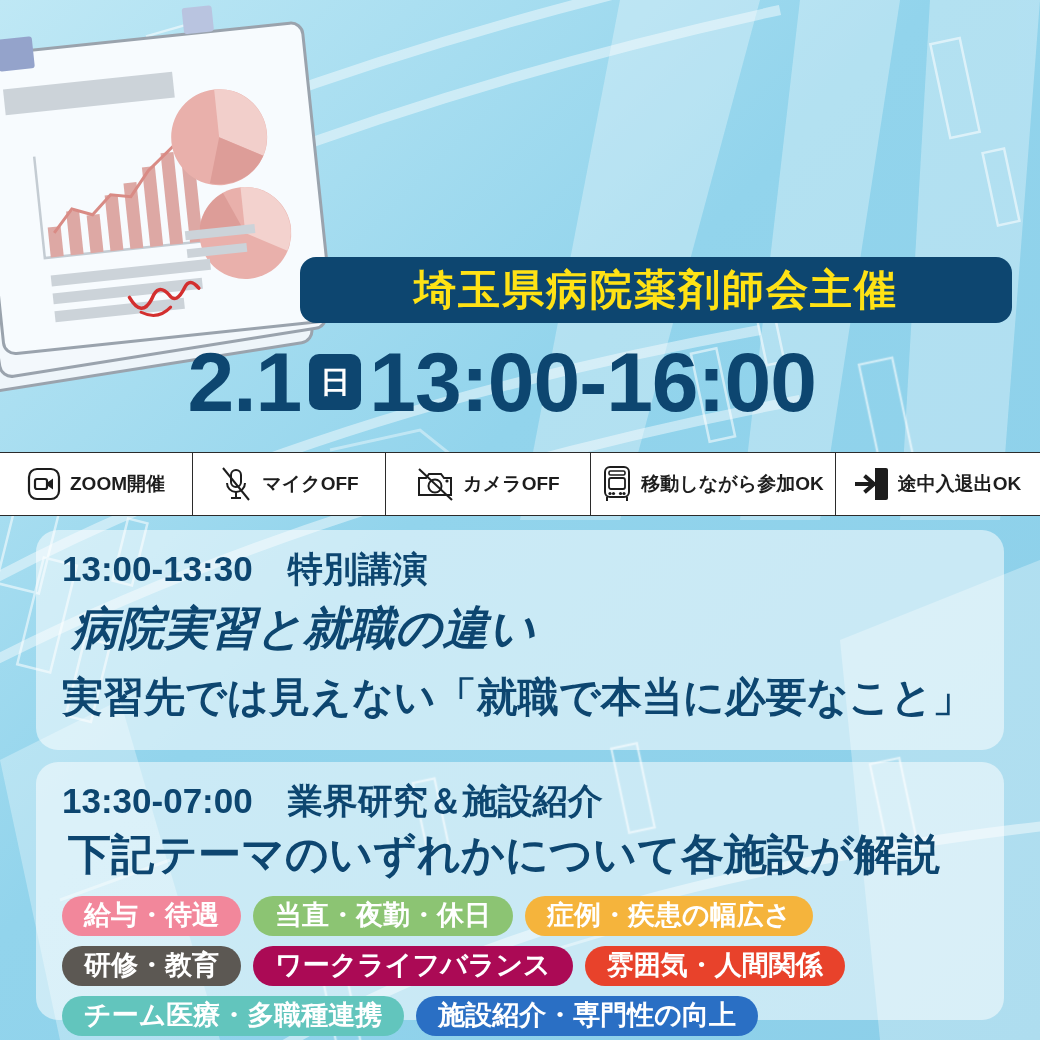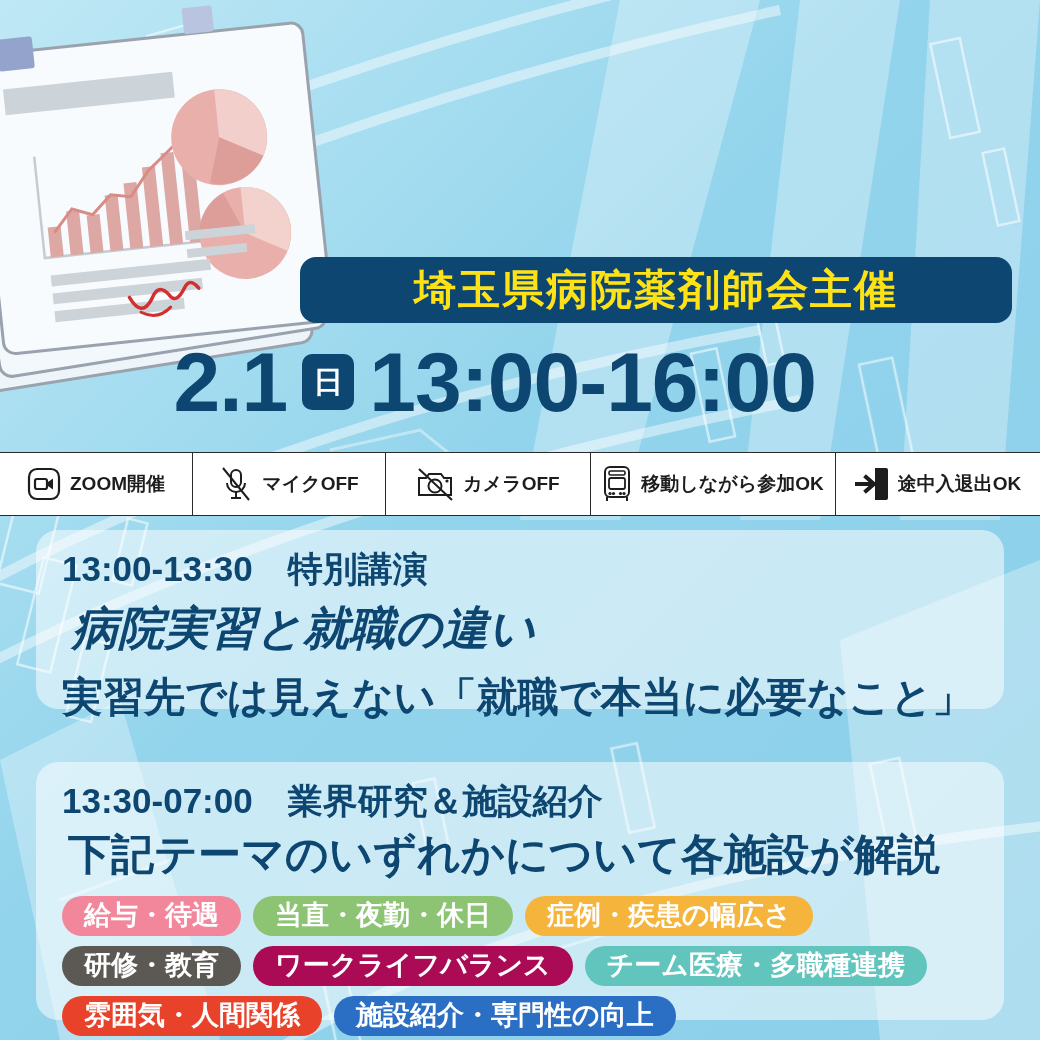--- a/index.html
+++ b/index.html
@@ -47,21 +47,21 @@
     background:#0d4670;border-radius:16px;
     display:flex;align-items:center;justify-content:center;
   }
   .organizer span{
     color:#ffe215;font-size:42px;font-weight:bold;letter-spacing:2px;
   }
   
   .dateline{
     position:absolute;left:0;top:334px;width:844px;height:96px;
     display:flex;align-items:center;justify-content:flex-end;
-    padding-right:28px;box-sizing:border-box;gap:15px;
+    padding-right:28px;box-sizing:border-box;gap:8px;
   }
   .dateline .big{
     font-size:84px;font-weight:bold;color:#0d4670;line-height:1;
     letter-spacing:-1px;
   }
   .day-badge{
     width:52px;height:56px;background:#0d4670;border-radius:10px;
     display:flex;align-items:center;justify-content:center;
     color:#ffffff;font-size:30px;font-weight:bold;
   }
@@ -80,21 +80,21 @@
   .feature .ficon{flex:0 0 auto;display:flex;align-items:center;justify-content:center;}
   .f0{width:193px;} .f1{width:193px;} .f2{width:205px;}
   .f3{width:245px;} .f4{width:204px;}
 
   
   .panel{
     position:absolute;left:36px;width:968px;
     background:rgba(255,255,255,0.52);border-radius:22px;box-sizing:border-box;
     padding:18px 26px 14px 26px;
   }
-  #panel1{top:530px;height:179px;}
+  #panel1{top:530px;height:220px;}
   #panel2{top:762px;height:258px;}
   .p-head{font-size:35px;font-weight:bold;color:#0d4670;line-height:1.2;margin:0;}
   .p-line1{font-size:46px;font-weight:bold;color:#0d4670;line-height:1.25;margin:10px 0 0 10px;font-style:italic;}
   .p-line2{font-size:41px;font-weight:bold;color:#0d4670;line-height:1.25;margin:14px 0 0 0;}
   .p-sub{font-size:43px;font-weight:bold;color:#0d4670;line-height:1.25;margin:6px 0 0 6px;}
 
   
   .tags{display:flex;flex-wrap:wrap;gap:10px 12px;margin-top:14px;}
   .tag{
     display:inline-flex;align-items:center;justify-content:center;
@@ -301,19 +301,19 @@
 
   <div class="panel" id="panel2">
     <div class="p-head">13:30-07:00　業界研究＆施設紹介</div>
     <div class="p-sub">下記テーマのいずれかについて各施設が解説</div>
     <div class="tags" id="tag-container">
         <span class="tag" style="background: rgb(242, 135, 155);">給与・待遇</span>
         <span class="tag" style="background: rgb(140, 196, 115);">当直・夜勤・休日</span>
         <span class="tag" style="background: rgb(245, 180, 60);">症例・疾患の幅広さ</span>
         <span class="tag" style="background: rgb(92, 88, 83);">研修・教育</span>
         <span class="tag" style="background: rgb(171, 10, 85);">ワークライフバランス</span>
+        <span class="tag" style="background: rgb(232, 66, 43);">雰囲気・人間関係</span>
         <span class="tag" style="background: rgb(98, 197, 189);">チーム医療・多職種連携</span>
-        <span class="tag" style="background: rgb(232, 66, 43);">雰囲気・人間関係</span>
         <span class="tag" style="background: rgb(42, 111, 196);">施設紹介・専門性の向上</span>
       </div>
   </div>
 
 </div>
 
 </body></html>

